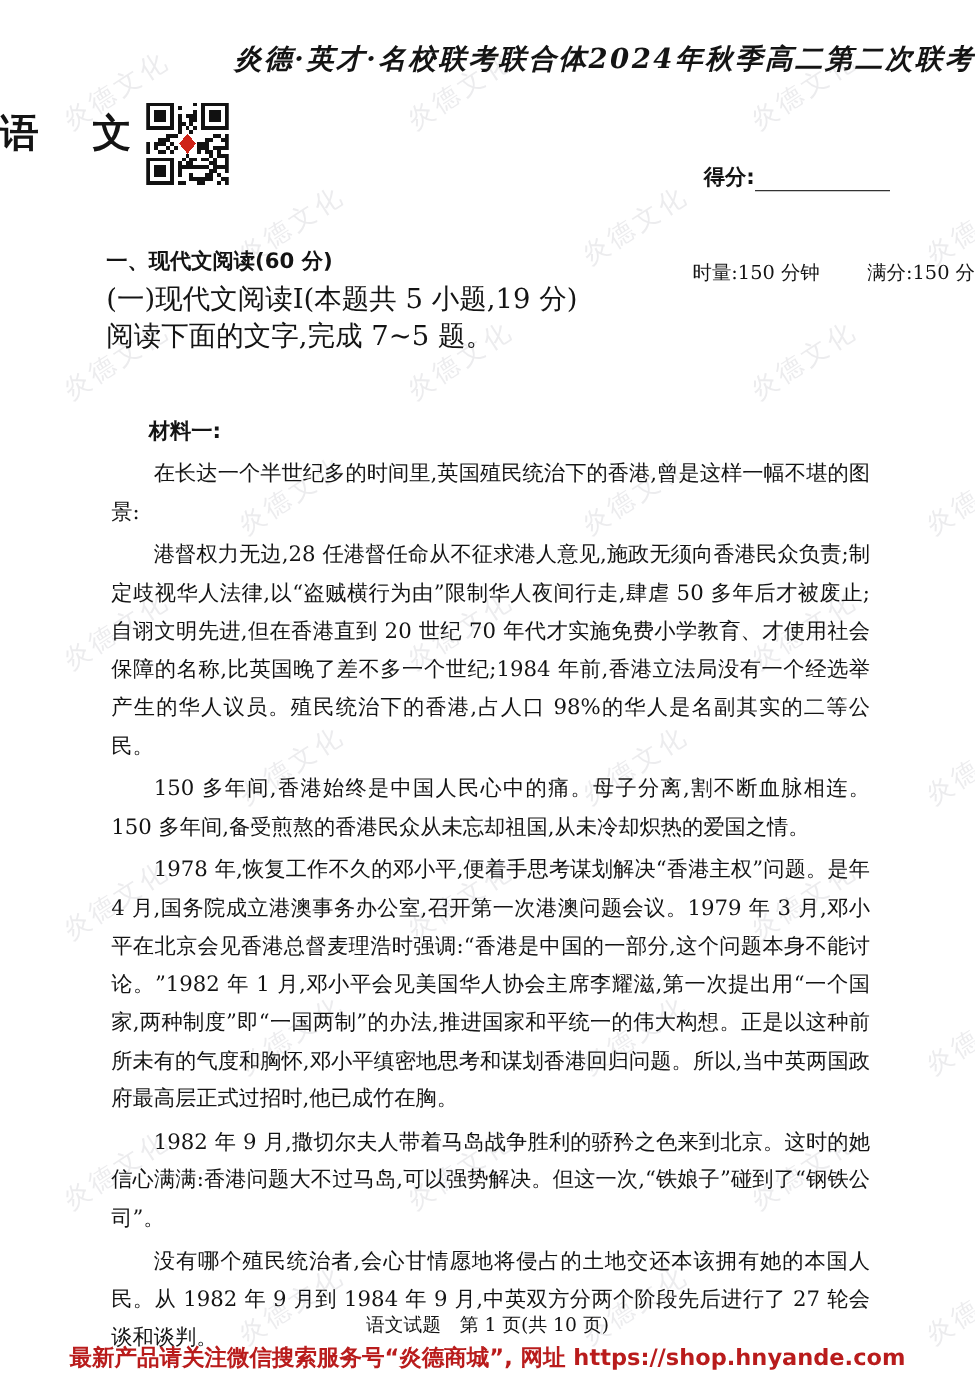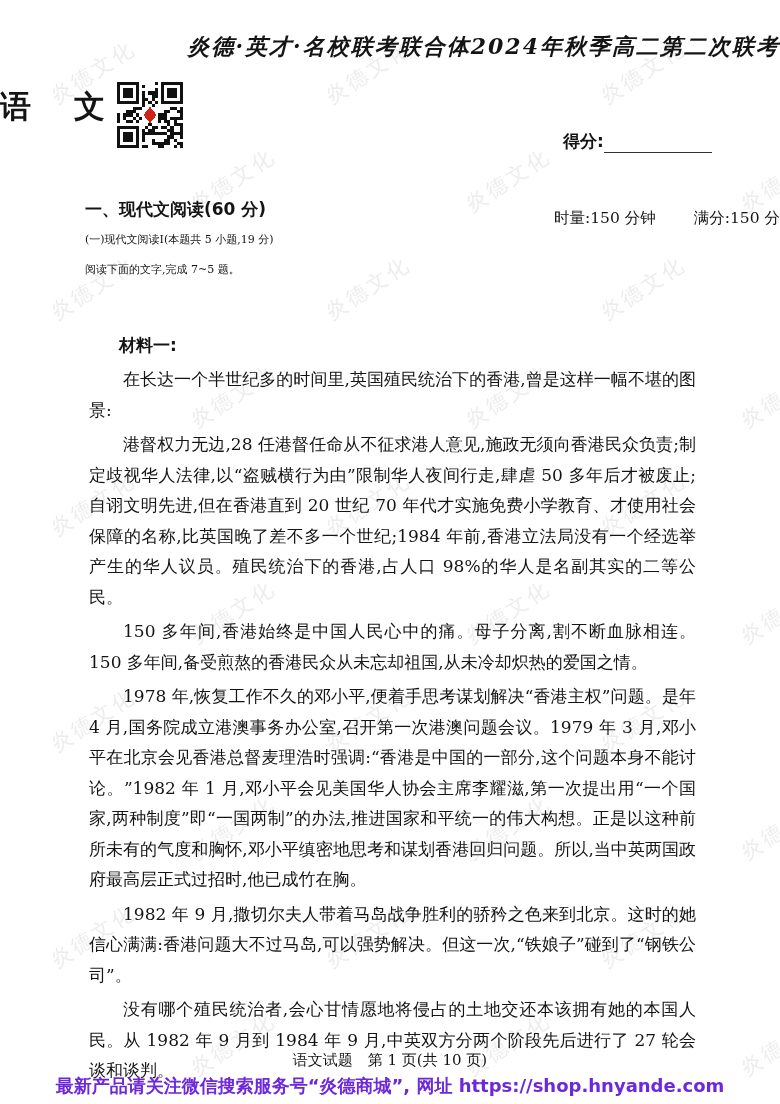--- a/index.html
+++ b/index.html
@@ -71,40 +71,40 @@
     left:85px; right:80px; top:194px;
     z-index:1;
     font-size:17px;
     line-height:30.5px;
   }
   .section-heading {
     font-weight:bold;
     font-family:"DejaVu Sans","Liberation Sans",sans-serif;
     font-size:17px;
   }
-  .subsection-heading, .instruction { font-size:11px; }
+  .subsection-heading, .instruction { font-size:22px; }
   .material-label { font-weight:bold; text-indent:2em; font-family:"DejaVu Sans","Liberation Sans",sans-serif;margin-top:44px; }
   .body-para {
     margin:4px;
     text-indent:2em;
     text-align:justify;
   }
   
   .footer-page {
     position:absolute; left:0; right:0; bottom:34px;
     text-align:center;
     font-size:15px;
     z-index:2;
   }
   .promo-line {
     position:absolute; left:0; right:0; bottom:6px;
     text-align:center;
     font-size:18px;
     font-weight:bold;
-    color:#6d28d9;
+    color:#b91c1c;
     font-family:"DejaVu Sans","Liberation Sans",sans-serif;
     z-index:2;
   }
 </style>
 </head>
 <body>
 
 <div class="page">
 
   <div class="watermark-layer">

